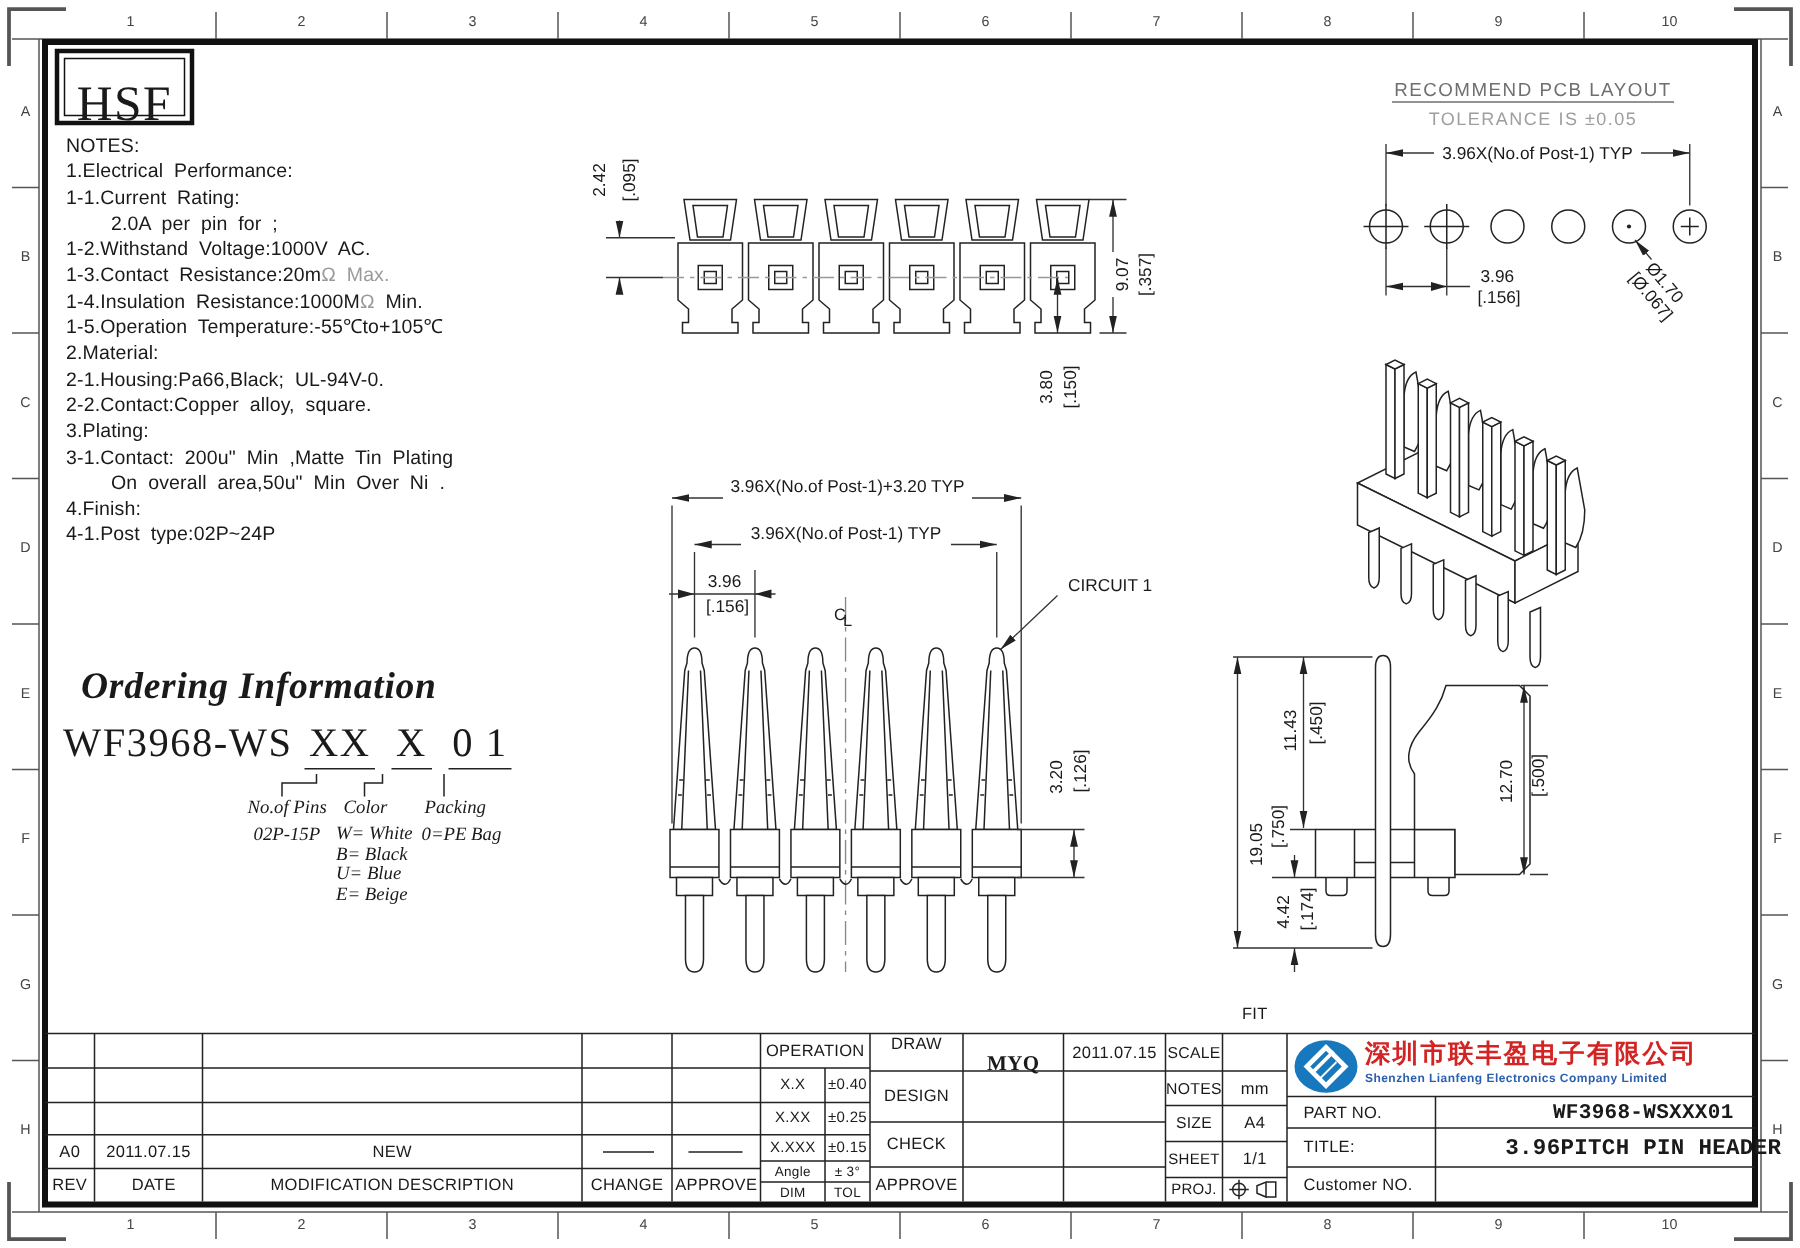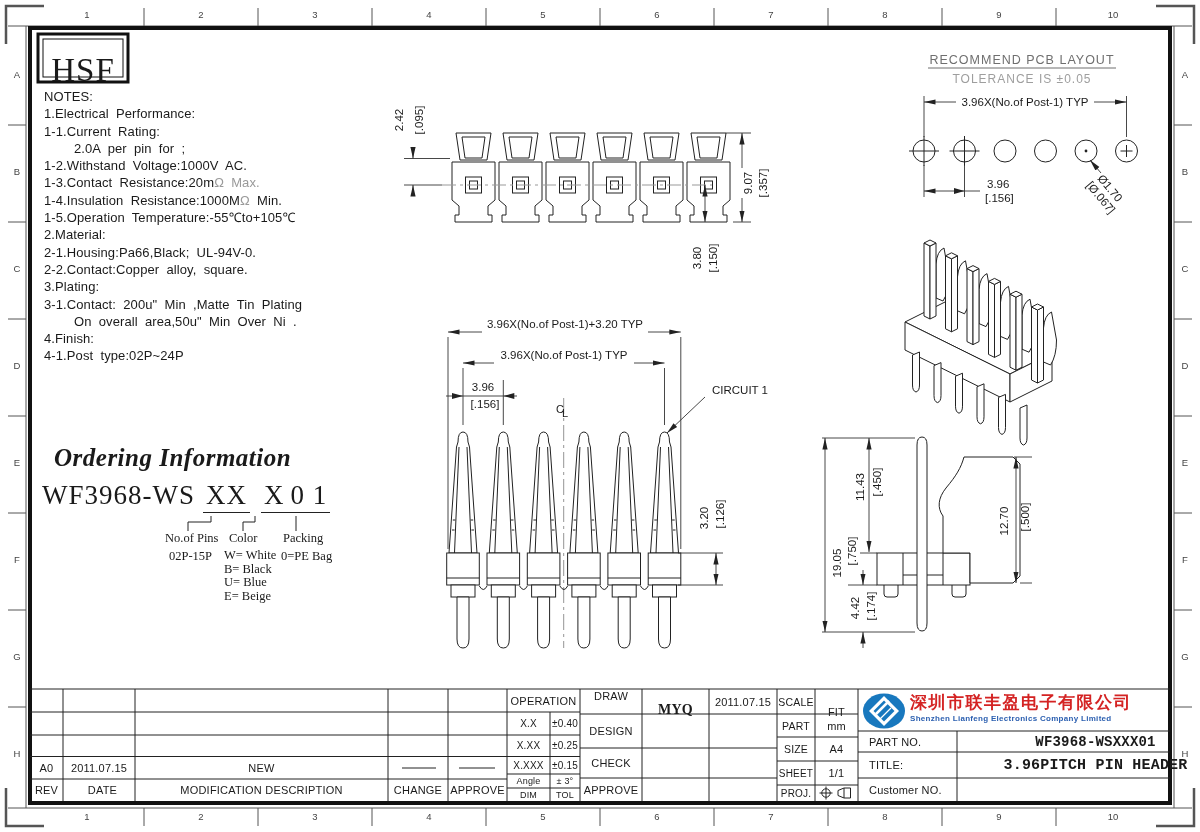--- a/index.html
+++ b/index.html
@@ -13,21 +13,21 @@
   #notes{left:44px;top:88px;font-size:13px;line-height:17.3px;word-spacing:3.5px;letter-spacing:.1px;}
   .ind{padding-left:30px;}
   .gray{color:#9a9a9a;}
   
   #hsf{left:38px;top:34px;width:90px;height:48px;display:flex;align-items:center;justify-content:center;
        font-family:"Liberation Serif",serif;font-size:33px;letter-spacing:1px;margin-top:12px;}
   
   #ord-title{left:54px;top:444px;font-family:"Liberation Serif",serif;font-style:italic;font-weight:bold;font-size:25px;letter-spacing:.5px;}
   #ord-part{left:42px;top:480px;font-family:"Liberation Serif",serif;font-size:27px;letter-spacing:1px;}
   #ord-part .code{display:inline-block;border-bottom:1.5px solid #222;padding:0 3px 1px 3px;}
-  .olab{font-family:"Liberation Serif",serif;font-size:12.5px;}
+  .olab{font-family:"Liberation Serif",serif;font-size:12.5px;font-style:italic;}
   #color-opts div{line-height:13.5px;}
   
   .cell{position:absolute;z-index:2;display:flex;align-items:center;justify-content:center;
         font-size:11px;letter-spacing:.2px;white-space:nowrap;}
   .cellL{justify-content:flex-start;padding-left:7px;}
   .tol{font-size:10px;}
   .tolsm{font-size:9px;}
   .mono{font-family:"Liberation Mono",monospace;font-weight:bold;margin-left:32px;}
   .cn{color:#d42323;font-weight:bold;font-size:17px;letter-spacing:1.5px;font-family:"DejaVu Sans",sans-serif;}
   .en{color:#2b5fb0;font-weight:bold;font-size:8px;letter-spacing:.3px;}
@@ -338,21 +338,21 @@
   <div>2-2.Contact:Copper alloy, square.</div>
   <div>3.Plating:</div>
   <div>3-1.Contact: 200u" Min ,Matte Tin Plating</div>
   <div class="ind">On overall area,50u" Min Over Ni .</div>
   <div>4.Finish:</div>
   <div>4-1.Post type:02P~24P</div>
 </div>
 
 <div class="ov" id="ord-title">Ordering Information</div>
 <div class="ov" id="ord-part">
-  <span>WF3968-WS</span><span class="code" style="margin-left:8px">XX</span><span class="code" style="margin-left:11px">X</span><span class="code" style="">0 1</span>
+  <span>WF3968-WS</span><span class="code" style="margin-left:8px">XX</span><span class="code" style="margin-left:11px">X</span><span class="code" style="margin-left:11px">0 1</span>
 </div>
 <div class="ov olab" style="left:165px;top:531px">No.of Pins</div>
 <div class="ov olab" style="left:169px;top:549px">02P-15P</div>
 <div class="ov olab" style="left:229px;top:531px">Color</div>
 <div class="ov olab" id="color-opts" style="left:224px;top:549px">
   <div>W= White</div>
   <div>B= Black</div>
   <div>U= Blue</div>
   <div>E= Beige</div>
 </div>
@@ -379,22 +379,22 @@
 <div class="cell tolsm" style="left:550px;top:774px;width:30px;height:14px">± 3°</div>
 <div class="cell tolsm" style="left:507px;top:788px;width:43px;height:13px">DIM</div>
 <div class="cell tolsm" style="left:550px;top:788px;width:30px;height:13px">TOL</div>
 <div class="cell" style="left:580px;top:689px;width:62px;height:14px">DRAW</div>
 <div class="cell" style="left:642px;top:689px;width:67px;height:41px;font-family:'Liberation Serif',serif;font-size:14px;font-weight:bold">MYQ</div>
 <div class="cell" style="left:709px;top:689px;width:68px;height:25px">2011.07.15</div>
 <div class="cell" style="left:580px;top:714px;width:62px;height:34px">DESIGN</div>
 <div class="cell" style="left:580px;top:748px;width:62px;height:30px">CHECK</div>
 <div class="cell" style="left:580px;top:778px;width:62px;height:23px">APPROVE</div>
 <div class="cell" style="left:777px;top:689px;width:38px;height:25px;font-size:10.5px">SCALE</div>
-<div class="cell" style="left:815px;top:700px;width:43px;height:24px">FIT</div>
-<div class="cell" style="left:777px;top:714px;width:38px;height:23px;font-size:10.5px">PART</div>
+<div class="cell" style="left:815px;top:664px;width:43px;height:24px">FIT</div>
+<div class="cell" style="left:777px;top:714px;width:38px;height:23px;font-size:10.5px">NOTES</div>
 <div class="cell" style="left:815px;top:714px;width:43px;height:23px">mm</div>
 <div class="cell" style="left:777px;top:737px;width:38px;height:24px;font-size:10.5px">SIZE</div>
 <div class="cell" style="left:815px;top:737px;width:43px;height:24px">A4</div>
 <div class="cell" style="left:777px;top:761px;width:38px;height:24px;font-size:10px">SHEET</div>
 <div class="cell" style="left:815px;top:761px;width:43px;height:24px">1/1</div>
 <div class="cell" style="left:777px;top:785px;width:38px;height:16px;font-size:10px">PROJ.</div>
 <div class="cell cn" style="left:910px;top:692px;width:256px;height:21px;justify-content:flex-start">深圳市联丰盈电子有限公司</div>
 <div class="cell en" style="left:910px;top:712px;width:256px;height:12px;justify-content:flex-start">Shenzhen Lianfeng Electronics Company Limited</div>
 <div class="cell cellL" style="left:862px;top:731px;width:92px;height:21px">PART NO.</div>
 <div class="cell mono" style="left:957px;top:731px;width:213px;height:21px;font-size:14px">WF3968-WSXXX01</div>

